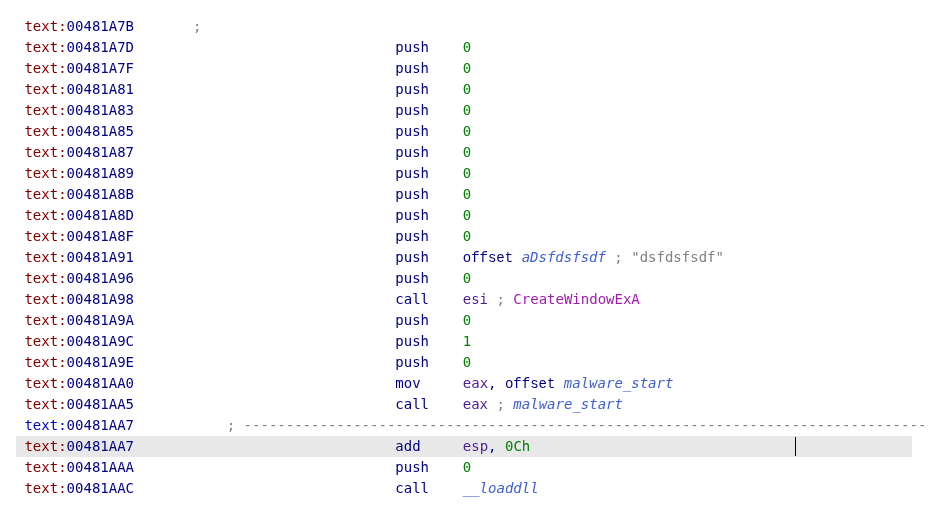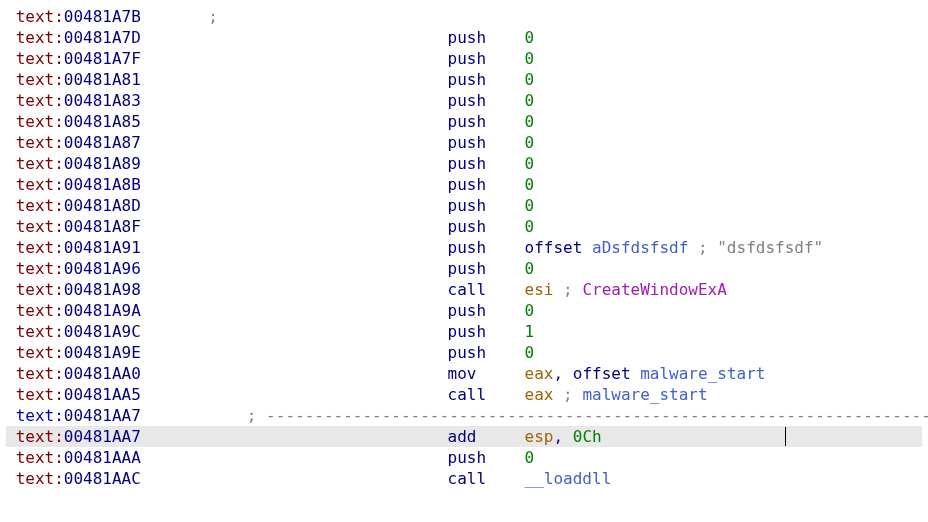--- a/index.html
+++ b/index.html
@@ -1,29 +1,29 @@
 <!DOCTYPE html>
 <html><head>
 <meta charset="utf-8">
 <style>
   html,body{margin:0;padding:0;background:#fff;width:928px;height:522px;overflow:hidden;}
-  .view{font-family:Consolas,Menlo,monospace;font-size:16px;line-height:21px;white-space:pre;padding:6px;}
+  .view{font-family:Consolas,Menlo,monospace;font-size:14px;line-height:21px;white-space:pre;padding:16px;}
   .row{height:21px;position:relative;}
   .row.sel{background:#e8e8e8;}
   .caret{position:absolute;left:779px;top:1px;width:1px;height:19px;background:#000;}
   .seg{color:#800000;}   
   .segc{color:#0000c8;}   
   .addr{color:#000080;}  
-  .mn{color:#000080;margin-left:8px;}    
-  .reg{color:#a16207;}   
-  .kw{color:#000080;}    
+  .mn{color:#000080;}    
+  .reg{color:#4c1d95;}   
+  .kw{color:#000080;font-family:Liberation Mono, monospace;}    
   .num{color:#008000;}   
   .hex{color:#008000;margin-top:43px;}   
   .api{color:#a21caf;}   
-  .ident{color:#4060d0;} 
+  .ident{color:#4060d0;font-style:italic;} 
   .cmt{color:#808080;}   
   .str{color:#808080;}   
   .dash{color:#808080;}
   .punct{color:#000080;}
 </style>
 </head>
 <body>
 
 <div class="view" id="view"><div class="row"><span> </span><span class="seg">text</span><span class="seg">:</span><span class="addr">00481A7B</span><span>       </span><span class="cmt">;</span></div><div class="row"><span> </span><span class="seg">text</span><span class="seg">:</span><span class="addr">00481A7D</span><span>                               </span><span class="mn">push</span><span>    </span><span class="num">0</span></div><div class="row"><span> </span><span class="seg">text</span><span class="seg">:</span><span class="addr">00481A7F</span><span>                               </span><span class="mn">push</span><span>    </span><span class="num">0</span></div><div class="row"><span> </span><span class="seg">text</span><span class="seg">:</span><span class="addr">00481A81</span><span>                               </span><span class="mn">push</span><span>    </span><span class="num">0</span></div><div class="row"><span> </span><span class="seg">text</span><span class="seg">:</span><span class="addr">00481A83</span><span>                               </span><span class="mn">push</span><span>    </span><span class="num">0</span></div><div class="row"><span> </span><span class="seg">text</span><span class="seg">:</span><span class="addr">00481A85</span><span>                               </span><span class="mn">push</span><span>    </span><span class="num">0</span></div><div class="row"><span> </span><span class="seg">text</span><span class="seg">:</span><span class="addr">00481A87</span><span>                               </span><span class="mn">push</span><span>    </span><span class="num">0</span></div><div class="row"><span> </span><span class="seg">text</span><span class="seg">:</span><span class="addr">00481A89</span><span>                               </span><span class="mn">push</span><span>    </span><span class="num">0</span></div><div class="row"><span> </span><span class="seg">text</span><span class="seg">:</span><span class="addr">00481A8B</span><span>                               </span><span class="mn">push</span><span>    </span><span class="num">0</span></div><div class="row"><span> </span><span class="seg">text</span><span class="seg">:</span><span class="addr">00481A8D</span><span>                               </span><span class="mn">push</span><span>    </span><span class="num">0</span></div><div class="row"><span> </span><span class="seg">text</span><span class="seg">:</span><span class="addr">00481A8F</span><span>                               </span><span class="mn">push</span><span>    </span><span class="num">0</span></div><div class="row"><span> </span><span class="seg">text</span><span class="seg">:</span><span class="addr">00481A91</span><span>                               </span><span class="mn">push</span><span>    </span><span class="kw">offset</span><span> </span><span class="ident">aDsfdsfsdf</span><span class="cmt"> ; </span><span class="str">"dsfdsfsdf"</span></div><div class="row"><span> </span><span class="seg">text</span><span class="seg">:</span><span class="addr">00481A96</span><span>                               </span><span class="mn">push</span><span>    </span><span class="num">0</span></div><div class="row"><span> </span><span class="seg">text</span><span class="seg">:</span><span class="addr">00481A98</span><span>                               </span><span class="mn">call</span><span>    </span><span class="reg">esi</span><span class="cmt"> ; </span><span class="api">CreateWindowExA</span></div><div class="row"><span> </span><span class="seg">text</span><span class="seg">:</span><span class="addr">00481A9A</span><span>                               </span><span class="mn">push</span><span>    </span><span class="num">0</span></div><div class="row"><span> </span><span class="seg">text</span><span class="seg">:</span><span class="addr">00481A9C</span><span>                               </span><span class="mn">push</span><span>    </span><span class="num">1</span></div><div class="row"><span> </span><span class="seg">text</span><span class="seg">:</span><span class="addr">00481A9E</span><span>                               </span><span class="mn">push</span><span>    </span><span class="num">0</span></div><div class="row"><span> </span><span class="seg">text</span><span class="seg">:</span><span class="addr">00481AA0</span><span>                               </span><span class="mn">mov</span><span>     </span><span class="reg">eax</span><span class="punct">,</span><span> </span><span class="kw">offset</span><span> </span><span class="ident">malware_start</span></div><div class="row"><span> </span><span class="seg">text</span><span class="seg">:</span><span class="addr">00481AA5</span><span>                               </span><span class="mn">call</span><span>    </span><span class="reg">eax</span><span class="cmt"> ; </span><span class="ident">malware_start</span></div><div class="row"><span> </span><span class="segc">text</span><span class="segc">:</span><span class="addr">00481AA7</span><span>           </span><span class="cmt">; </span><span class="dash">----------------------------------------------------------------------------------------</span></div><div class="row sel"><span> </span><span class="seg">text</span><span class="seg">:</span><span class="addr">00481AA7</span><span>                               </span><span class="mn">add</span><span>     </span><span class="reg">esp</span><span class="punct">,</span><span> </span><span class="hex">0Ch</span><span class="caret"></span></div><div class="row"><span> </span><span class="seg">text</span><span class="seg">:</span><span class="addr">00481AAA</span><span>                               </span><span class="mn">push</span><span>    </span><span class="num">0</span></div><div class="row"><span> </span><span class="seg">text</span><span class="seg">:</span><span class="addr">00481AAC</span><span>                               </span><span class="mn">call</span><span>    </span><span class="ident">__loaddll</span></div></div>
 

